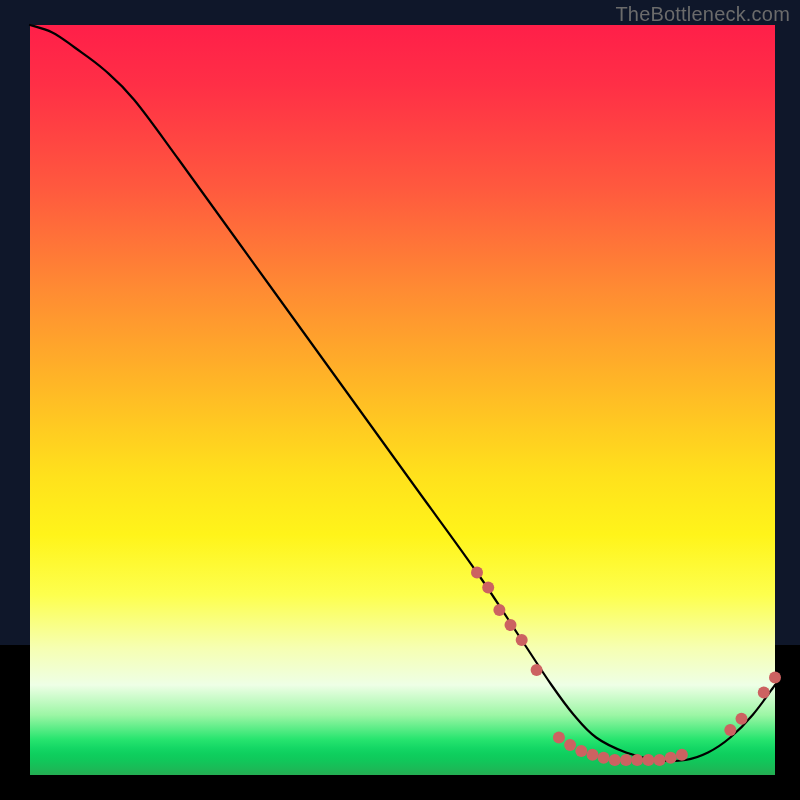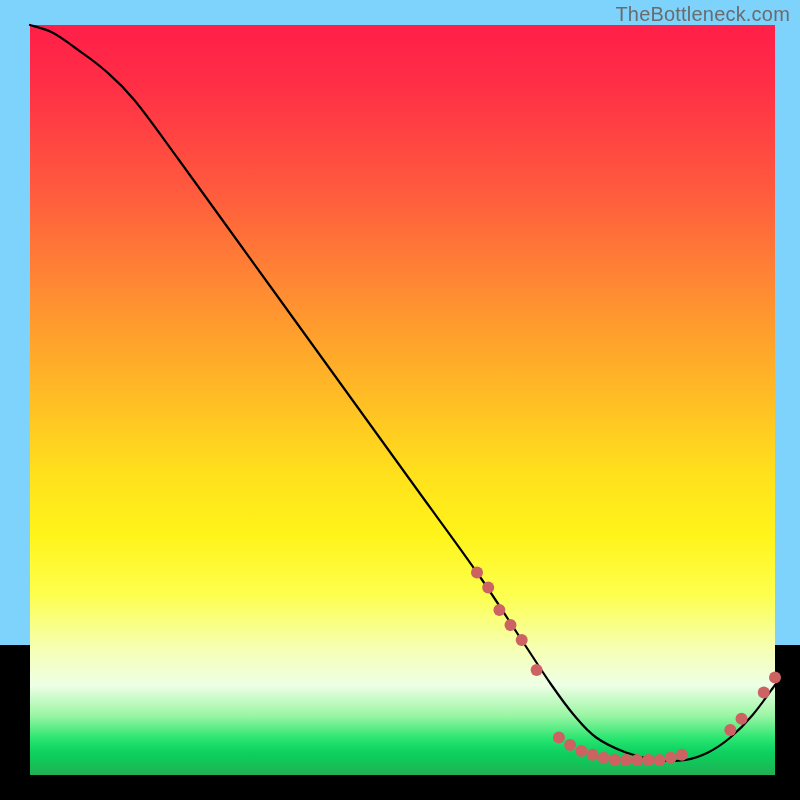--- a/index.html
+++ b/index.html
@@ -8,21 +8,21 @@
     width: 800px;
     height: 800px;
     background: #000;
     font-family: Arial, Helvetica, sans-serif;
     overflow: hidden;
   }
   .stage {
     position: relative;
     width: 800px;
     height: 645px;
-    background: #7dd3fc;
+    background: #0f172a;
   }
   .plot {
     position: absolute;
     left: 30px;
     top: 25px;
     width: 745px;
     height: 750px;
     
     background: linear-gradient(
       to bottom,

